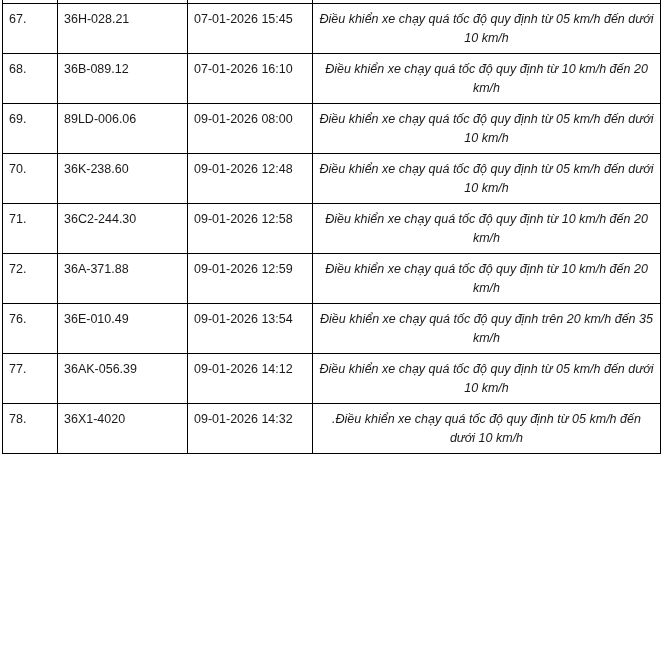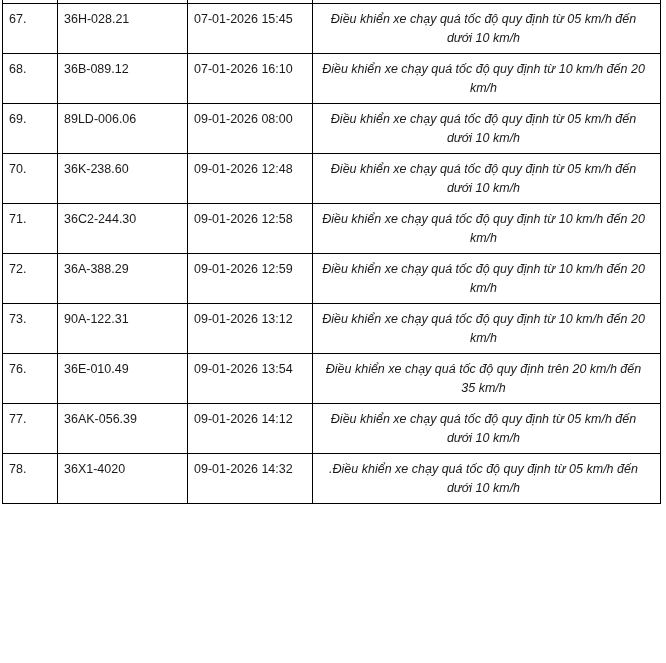--- a/index.html
+++ b/index.html
@@ -20,21 +20,21 @@
     table-layout: fixed;
     margin-left: 2px;
     margin-top: 0;
     width: 658px;
   }
   table.violations td {
     border: 1.5px solid #000000;
     vertical-align: top;
     font-size: 12.5px;
     line-height: 19px;
-    padding: 6px 12px 0 6px;
+    padding: 6px 6px 0 6px;
     overflow: hidden;
   }
   
   tr.sliver-row td {
     border-top: none;
     height: 3px;
     padding: 0;
   }
   tr.data-row { height: 50px; }
   td.col-no {
@@ -88,28 +88,22 @@
       <td class="col-violation">Điều khiển xe chạy quá tốc độ quy định từ 05 km/h đến dưới 10 km/h</td>
     </tr>
     <tr class="data-row">
       <td class="col-no">71.</td>
       <td class="col-plate">36C2-244.30</td>
       <td class="col-date">09-01-2026 12:58</td>
       <td class="col-violation">Điều khiển xe chạy quá tốc độ quy định từ 10 km/h đến 20 km/h</td>
     </tr>
     <tr class="data-row">
       <td class="col-no">72.</td>
-      <td class="col-plate">36A-388.29</td>
+      <td class="col-plate">36A-371.88</td>
       <td class="col-date">09-01-2026 12:59</td>
-      <td class="col-violation">Điều khiển xe chạy quá tốc độ quy định từ 10 km/h đến 20 km/h</td>
-    </tr>
-    <tr class="data-row">
-      <td class="col-no">73.</td>
-      <td class="col-plate">90A-122.31</td>
-      <td class="col-date">09-01-2026 13:12</td>
       <td class="col-violation">Điều khiển xe chạy quá tốc độ quy định từ 10 km/h đến 20 km/h</td>
     </tr>
     <tr class="data-row">
       <td class="col-no">76.</td>
       <td class="col-plate">36E-010.49</td>
       <td class="col-date">09-01-2026 13:54</td>
       <td class="col-violation">Điều khiển xe chạy quá tốc độ quy định trên 20 km/h đến 35 km/h</td>
     </tr>
     <tr class="data-row">
       <td class="col-no">77.</td>

